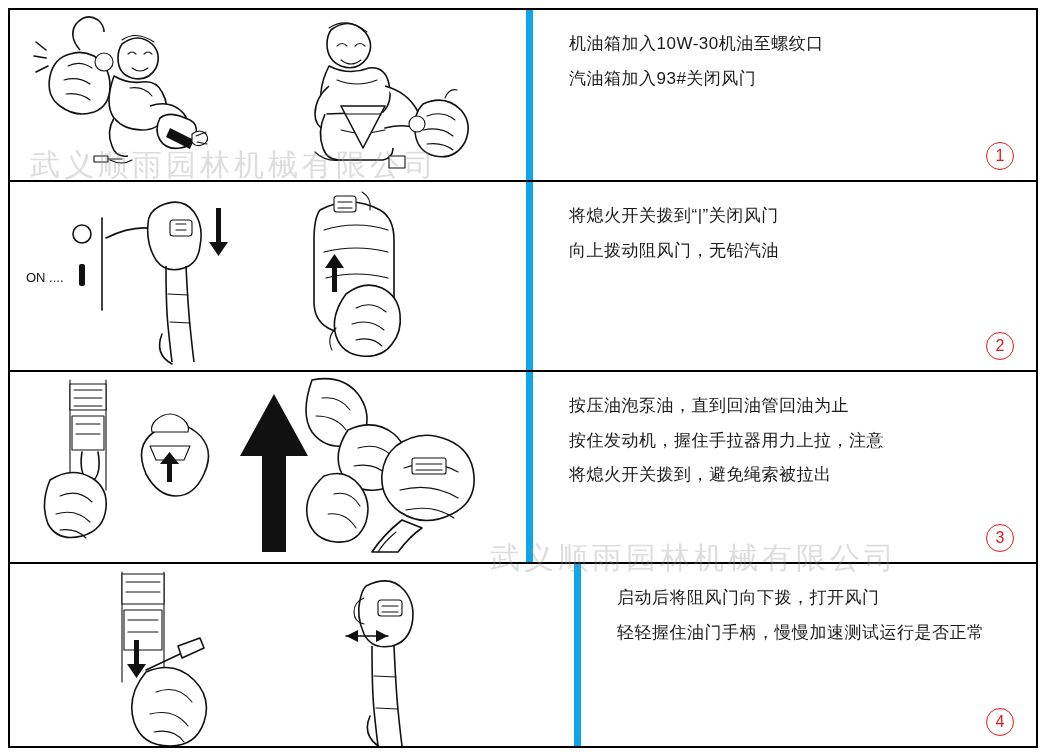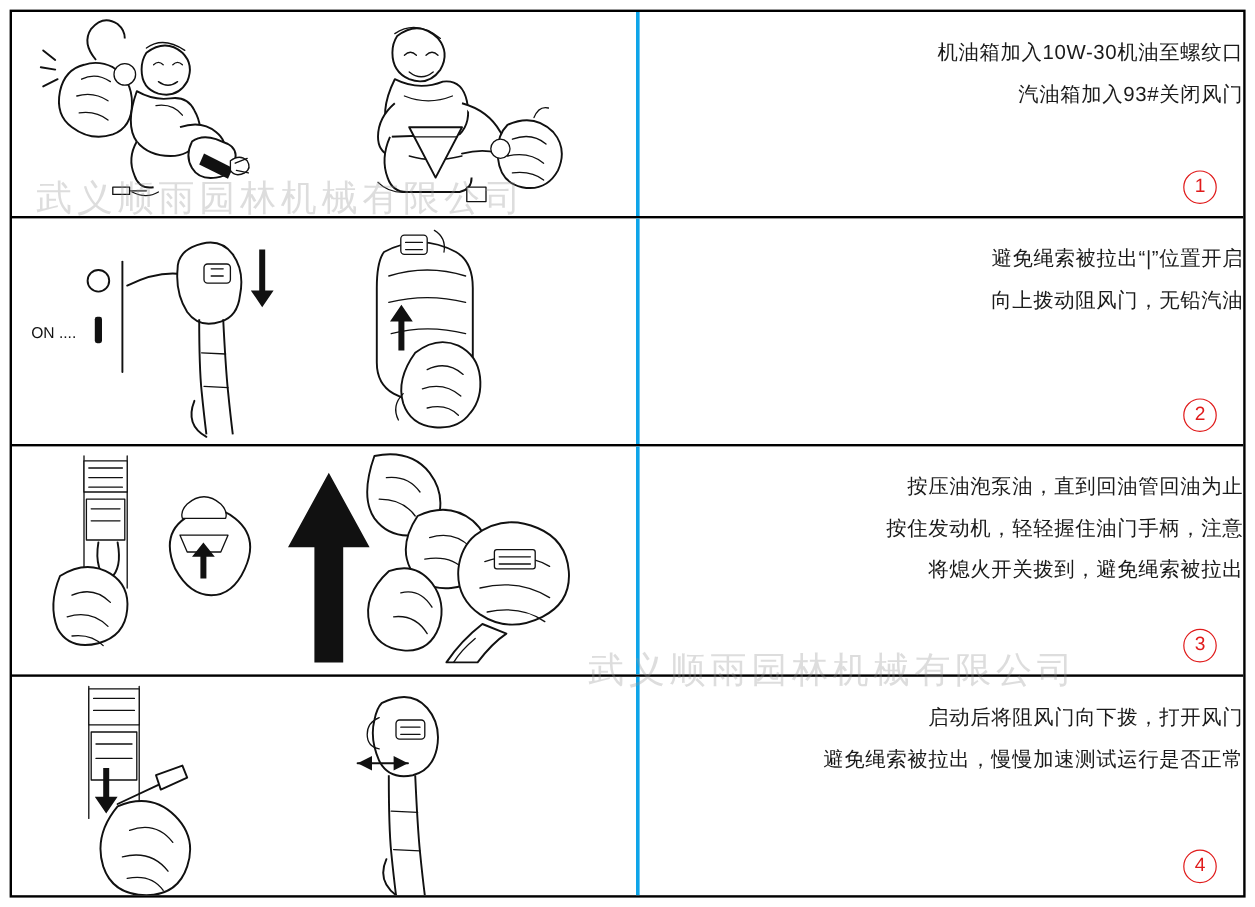--- a/index.html
+++ b/index.html
@@ -20,39 +20,38 @@
   .table {
     position: absolute;
     left: 8px;
     top: 8px;
     width: 1030px;
     height: 740px;
     border: 2px solid #000;
     box-sizing: border-box;
     display: flex;
     flex-direction: column;
-    text-align: right;
   }
   .row {
     display: flex;
     flex-direction: row;
     border-bottom: 2px solid #000;
     box-sizing: border-box;
     position: relative;
   }
   .row:last-child { border-bottom: none; }
   .row-1 { height: 172px; }
   .row-2 { height: 190px; }
   .row-3 { height: 246px; }
-  .row-4 { height: 184px; }
+  .row-4 { height: 184px; padding-left: 48px; }
 
   .cell-art {
     width: 523px;
     box-sizing: border-box;
-    border-right: 3px solid #0ea5e9;
+    border-right: 7px solid #0ea5e9;
     position: relative;
     overflow: hidden;
   }
   .cell-text {
     flex: 1;
     box-sizing: border-box;
     position: relative;
     padding: 22px 0 0 36px;
     overflow: hidden;
   }
@@ -215,21 +214,21 @@
 
             <path class="blk" d="M42 76 l5 0 l0 -24 l7 0 l-9.5 -14 l-9.5 14 l7 0 z" transform="translate(0,34)"></path>
 
             <path class="fillw" d="M56 112 q18 -14 36 -6 q16 8 18 26 q2 18 -8 30 q-10 14 -30 12 q-20 -2 -26 -20 q-6 -20 10 -42 z"></path>
             <path class="ln-thin" d="M66 126 q16 -8 30 4 M62 142 q18 -6 32 6 M66 158 q16 -4 26 6"></path>
             <path class="ln-thin" d="M46 146 q-10 10 -4 22"></path>
           </g>
         </svg>
       </div>
       <div class="cell-text">
-        <div class="line">避免绳索被拉出“|”位置开启</div>
+        <div class="line">将熄火开关拨到“|”关闭风门</div>
         <div class="line">向上拨动阻风门，无铅汽油</div>
         <div class="step-num">2</div>
       </div>
     </div>
 
     <div class="row row-3">
       <div class="cell-art">
         <svg width="523" height="188" viewBox="0 0 523 188">
 
           <g>
@@ -269,21 +268,21 @@
             <path class="fillw" d="M24 104 q22 -8 36 10 q12 16 6 36 q-8 22 -30 20 q-22 -2 -28 -22 q-6 -24 16 -44 z"></path>
             <path class="ln-thin" d="M34 122 q16 -4 26 12 M28 142 q18 -2 28 14"></path>
 
             <path class="fillw" d="M102 148 q-18 14 -30 32 l26 0 q12 -16 24 -24 z"></path>
             <path class="ln-thin" d="M96 160 q-12 10 -18 20"></path>
           </g>
         </svg>
       </div>
       <div class="cell-text">
         <div class="line">按压油泡泵油，直到回油管回油为止</div>
-        <div class="line">按住发动机，轻轻握住油门手柄，注意</div>
+        <div class="line">按住发动机，握住手拉器用力上拉，注意</div>
         <div class="line">将熄火开关拨到，避免绳索被拉出</div>
         <div class="step-num">3</div>
       </div>
     </div>
 
     <div class="row row-4">
       <div class="cell-art">
         <svg width="523" height="182" viewBox="0 0 523 182">
 
           <g>
@@ -315,21 +314,21 @@
             <path class="ln" d="M10 72 l42 0"></path>
             <path class="blk" d="M10 72 l12 -6 l0 12 z"></path>
             <path class="blk" d="M52 72 l-12 -6 l0 12 z"></path>
 
             <path class="ln" d="M42 182 q-16 -12 -8 -30"></path>
           </g>
         </svg>
       </div>
       <div class="cell-text">
         <div class="line">启动后将阻风门向下拨，打开风门</div>
-        <div class="line">避免绳索被拉出，慢慢加速测试运行是否正常</div>
+        <div class="line">轻轻握住油门手柄，慢慢加速测试运行是否正常</div>
         <div class="step-num">4</div>
       </div>
     </div>
 
   </div>
 
   <div class="watermark wm-1">武义顺雨园林机械有限公司</div>
   <div class="watermark wm-2">武义顺雨园林机械有限公司</div>
 
 </div>

